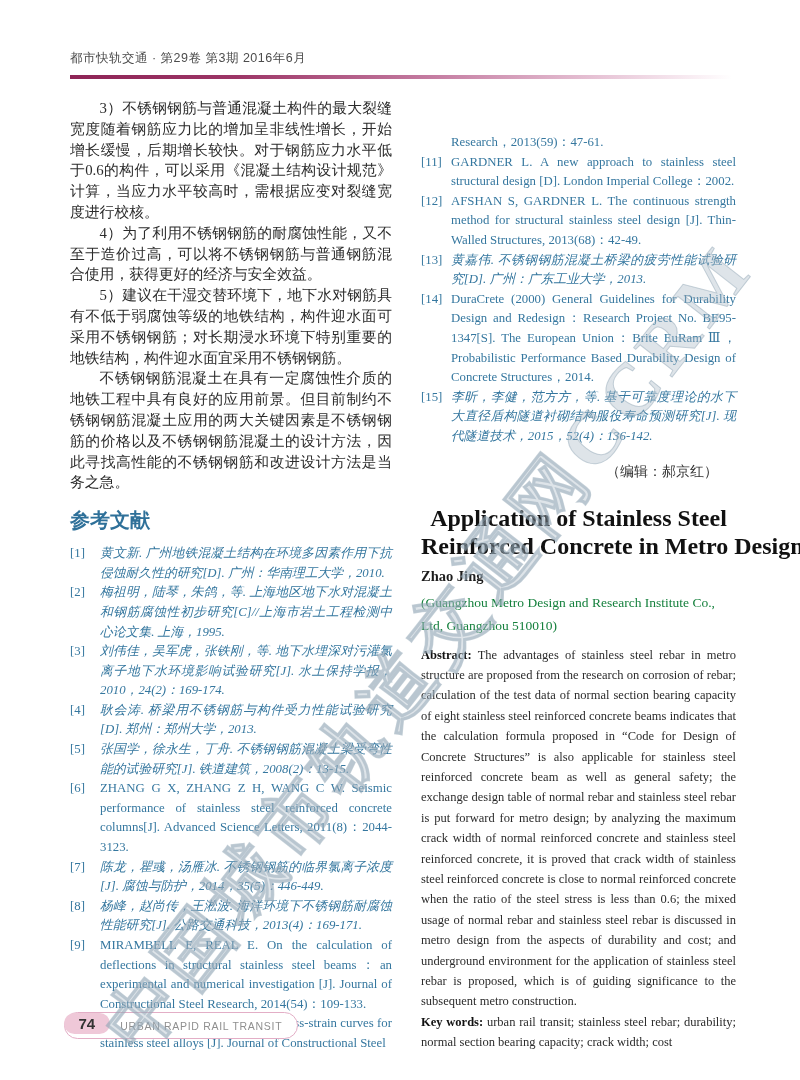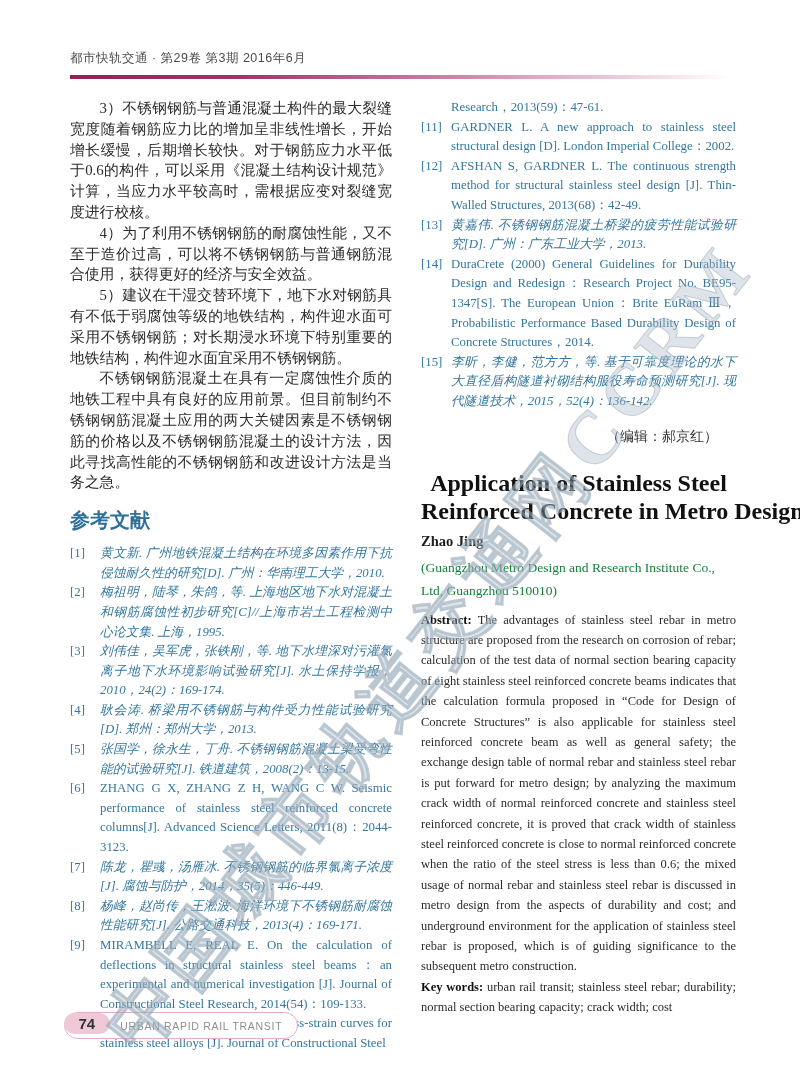--- a/index.html
+++ b/index.html
@@ -30,21 +30,21 @@
     font-size:74px; font-weight:bold; letter-spacing:8px;
     color:rgba(168,184,196,0.38);
     -webkit-text-stroke:1px rgba(140,162,178,0.45);
     pointer-events:none; z-index:5;
   }
   .content {
     position:absolute; left:70px; top:98px; width:666px;
     display:flex; gap:29px; z-index:2;
   }
   .col-left { width:322px; }
-  .col-right { width:315px; }
+  .col-right { width:315px;margin-top:35px; }
   .para {
     font-size:14.8px; line-height:20.8px; text-align:justify;
     text-indent:2em; color:#2b2b2b;
   }
   .refs-heading {
     margin:14px 0 10px 0; font-size:20px; font-weight:bold;
     color:#2e7099; font-family:"Liberation Sans","DejaVu Sans",sans-serif;
   }
   .ref {
     display:flex; font-size:12.8px; line-height:19.6px;

